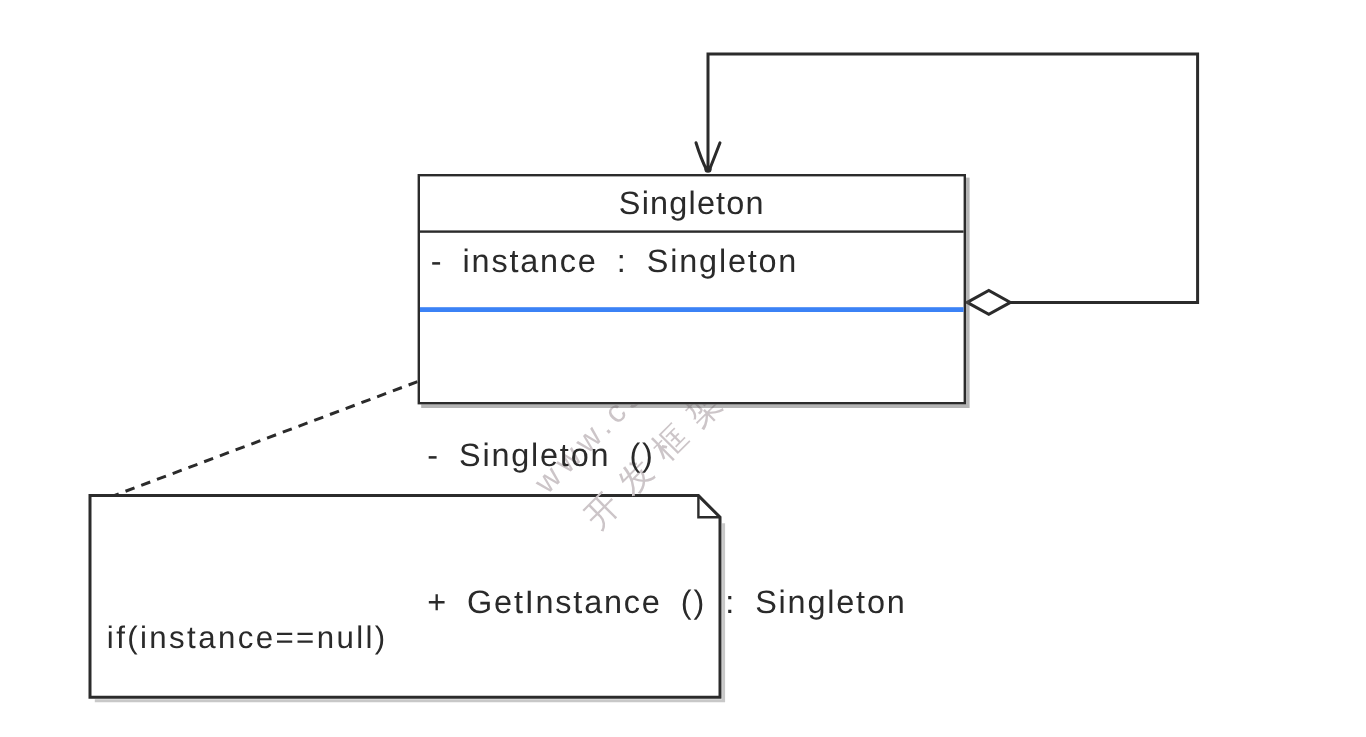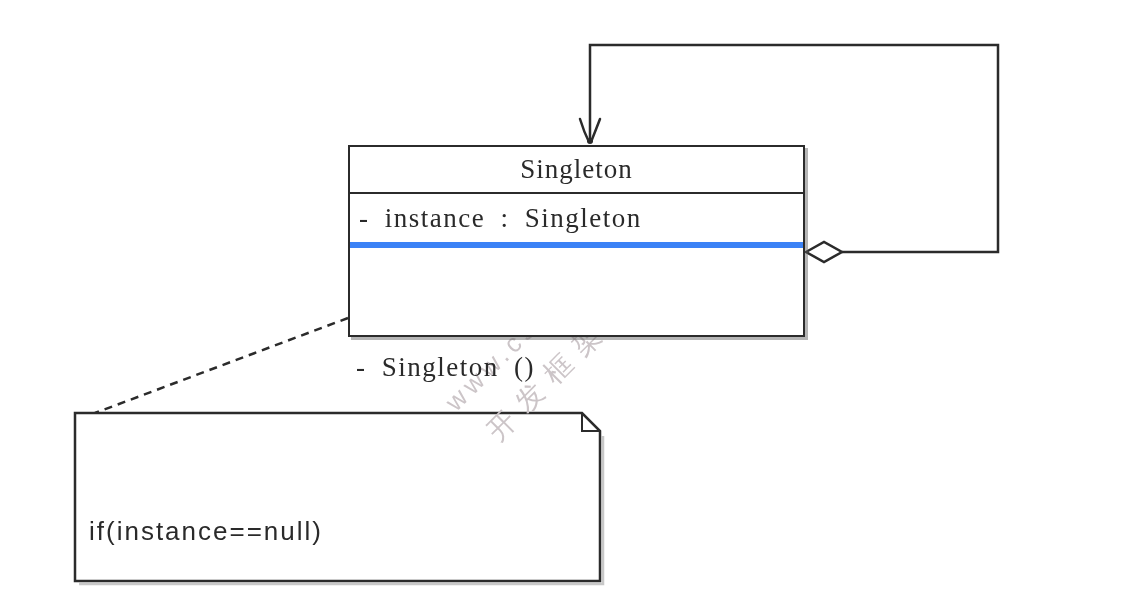--- a/index.html
+++ b/index.html
@@ -21,35 +21,34 @@
   
   .uml-class {
     position: absolute;
     left: 348px; top: 145px;
     width: 457px; height: 192px;
     box-sizing: border-box;
     border: 2px solid #2b2b2b;
     background: #ffffff;
     box-shadow: 3px 3px 0 rgba(90,90,90,0.45);
     z-index: 2;
-    font-family: Liberation Serif, serif;
   }
   .uml-class .compartment { box-sizing: border-box; }
   .class-title {
     height: 47px;
     border-bottom: 2px solid #2b2b2b;
     text-align: center;
     line-height: 45px;
     font-size: 27px;
     letter-spacing: 1px;
     white-space: pre;
   }
   .class-attrs {
-    height: 54px;
-    border-bottom: 6px solid #3b82f6;
+    height: 66px;
+    border-bottom: 4px solid #3b82f6;
     line-height: 49px;
     font-size: 27px;
     padding-left: 9px;
     letter-spacing: 1.5px;
     word-spacing: 7px;
     white-space: pre;
   }
   .class-methods {
     padding-top: 17px;
     font-size: 27px;
@@ -127,20 +126,21 @@
 
     <path d="M 75 413 H 582 L 600 431 V 581 H 75 Z" fill="#ffffff" stroke="#2b2b2b" stroke-width="2.5" stroke-linejoin="miter"></path>
     <path d="M 582 413 V 431 H 600" fill="none" stroke="#2b2b2b" stroke-width="2"></path>
   </svg>
 
   <div class="uml-class">
     <div class="compartment class-title">Singleton</div>
     <div class="compartment class-attrs">- instance : Singleton</div>
     <div class="compartment class-methods">
       <div>- Singleton ()</div>
+      <div>+ GetInstance () : Singleton</div>
     </div>
   </div>
 
 
   <div class="note-text">
     <div>if(instance==null)</div>
     
     
   </div>
 

